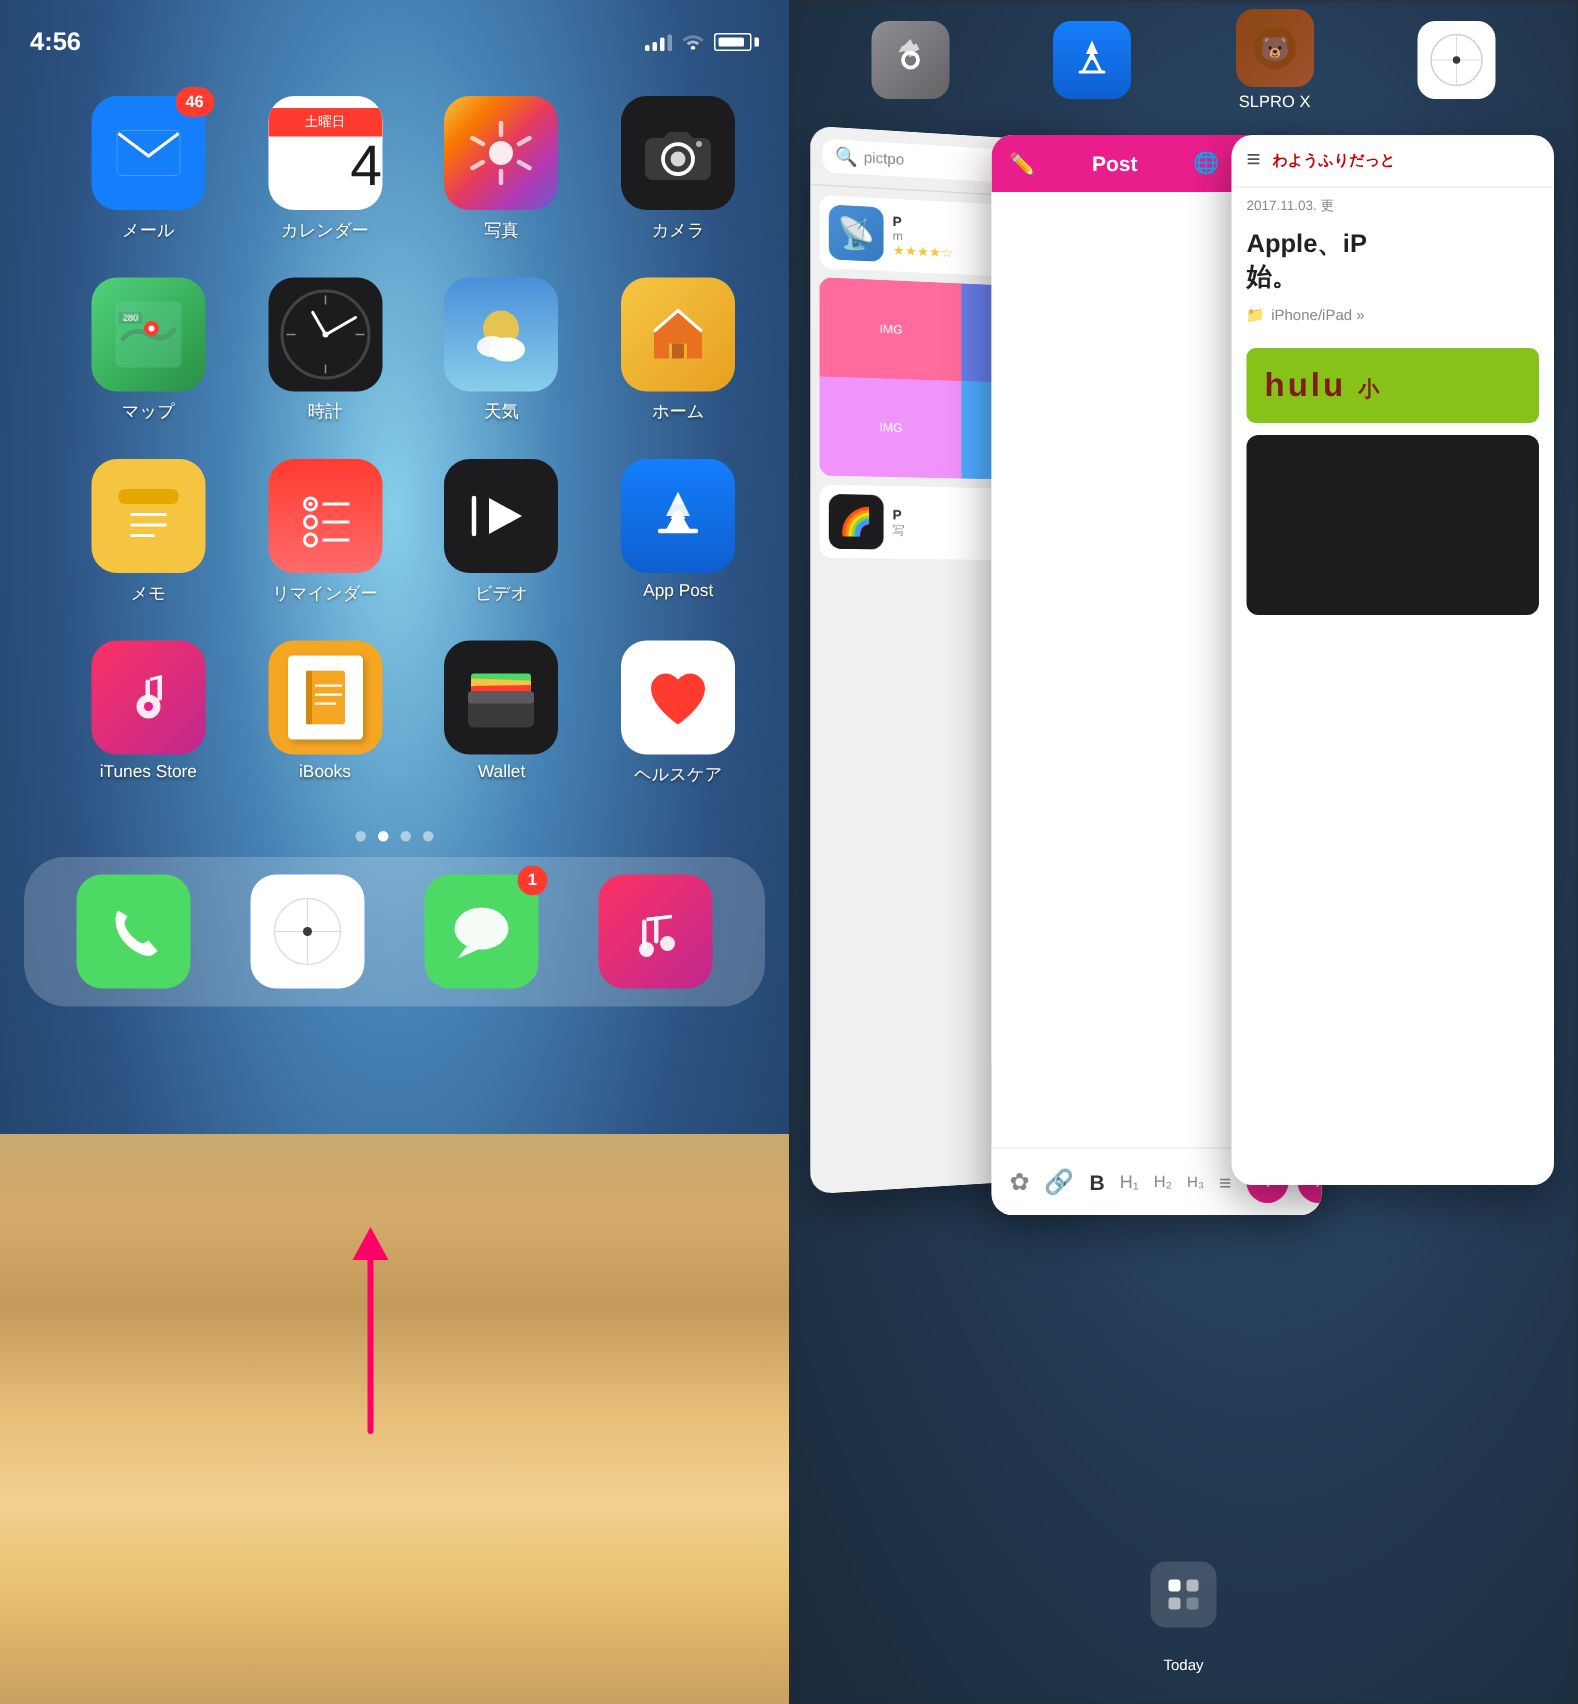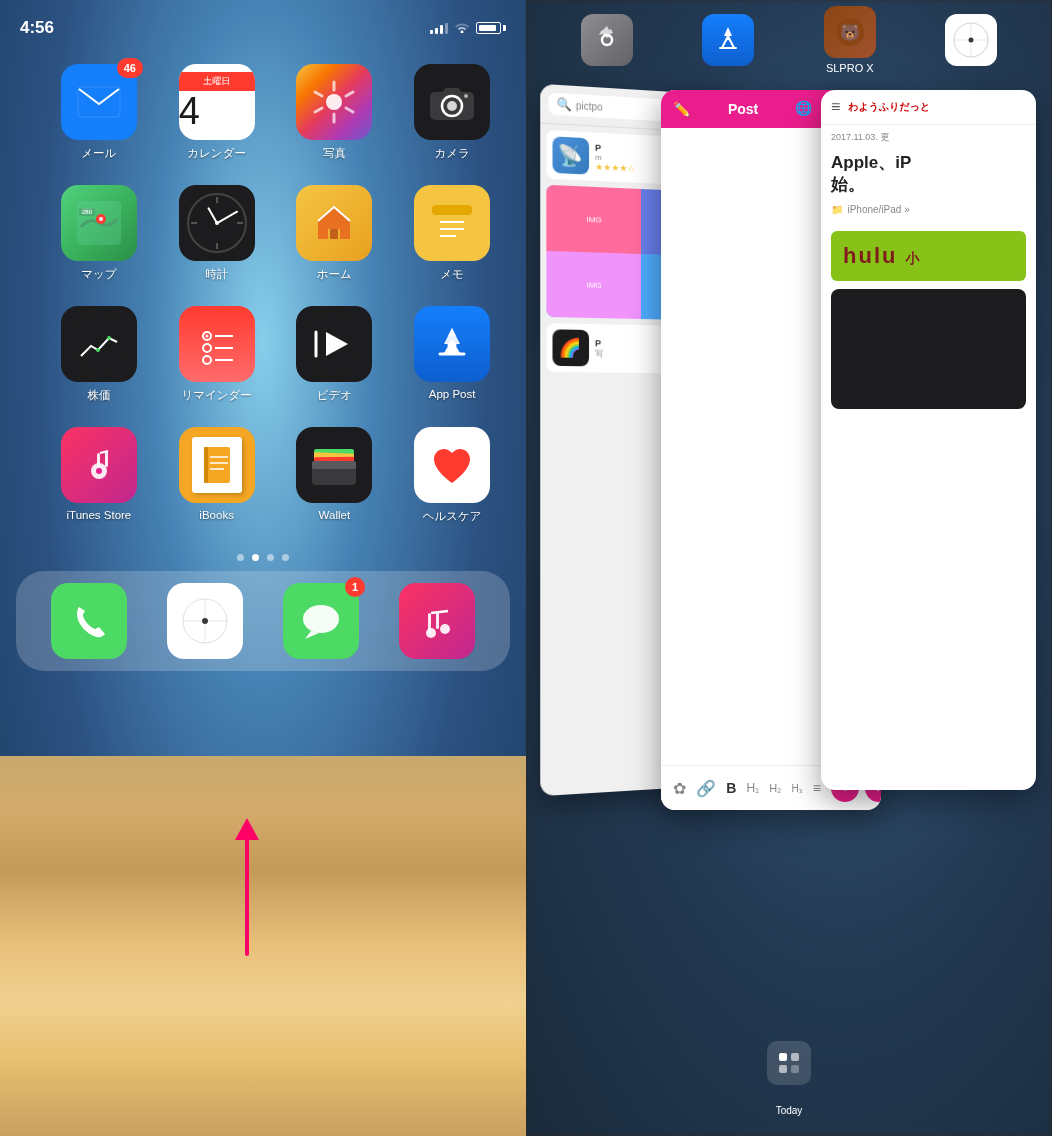--- a/index.html
+++ b/index.html
@@ -487,21 +487,21 @@
     .switcher-bottom-label {
       font-size: 10px;
       color: white;
     }
 
     
     .cal-icon {
       background: white;
       display: flex;
       flex-direction: column;
-      align-items: flex-start;
+      align-items: flex-end;
       overflow: hidden;
     }
 
     .cal-top {
       background: #ff3b30;
       width: 100%;
       text-align: center;
       color: white;
       font-size: 10px;
       padding: 2px 0;
@@ -692,20 +692,30 @@
 
           <div style="position:absolute;top:2px;left:50%;transform:translateX(-50%);width:1px;height:6px;background:rgba(255,255,255,0.5);"></div>
           <div style="position:absolute;bottom:2px;left:50%;transform:translateX(-50%);width:1px;height:6px;background:rgba(255,255,255,0.5);"></div>
           <div style="position:absolute;left:2px;top:50%;transform:translateY(-50%);width:6px;height:1px;background:rgba(255,255,255,0.5);"></div>
           <div style="position:absolute;right:2px;top:50%;transform:translateY(-50%);width:6px;height:1px;background:rgba(255,255,255,0.5);"></div>
         </div>
       </div>
       <span class="app-label">時計</span>
     </div>
 
+    <div class="app-item">
+      <div class="app-icon icon-weather">
+        <svg width="52" height="52" viewBox="0 0 52 52" fill="none">
+          <circle cx="26" cy="22" r="12" fill="#f5c542" opacity="0.9"></circle>
+          <ellipse cx="20" cy="34" rx="10" ry="7" fill="white" opacity="0.9"></ellipse>
+          <ellipse cx="30" cy="36" rx="12" ry="8" fill="white"></ellipse>
+        </svg>
+      </div>
+      <span class="app-label">天気</span>
+    </div>
 
     <div class="app-item">
       <div class="app-icon icon-home">
         <svg width="48" height="48" viewBox="0 0 48 48" fill="none">
           <path d="M8 22L24 8L40 22V40H30V30H18V40H8V22Z" fill="#e87020"></path>
           <path d="M8 22L24 8L40 22" stroke="white" stroke-width="2" fill="none"></path>
           <rect x="20" y="30" width="8" height="10" rx="1" fill="#c0601a"></rect>
         </svg>
       </div>
       <span class="app-label">ホーム</span>
@@ -717,31 +727,20 @@
           <rect x="6" y="8" width="40" height="38" rx="4" fill="#f5c542"></rect>
           <rect x="6" y="8" width="40" height="10" rx="4" fill="#e5a800"></rect>
           <line x1="14" y1="25" x2="38" y2="25" stroke="white" stroke-width="2"></line>
           <line x1="14" y1="32" x2="38" y2="32" stroke="white" stroke-width="2"></line>
           <line x1="14" y1="39" x2="30" y2="39" stroke="white" stroke-width="2"></line>
         </svg>
       </div>
       <span class="app-label">メモ</span>
     </div>
 
-    <div class="app-item">
-      <div class="app-icon icon-stocks">
-        <svg width="52" height="52" viewBox="0 0 52 52" fill="none">
-          <rect width="52" height="52" rx="17" fill="#1c1c1e"></rect>
-          <polyline points="8,38 18,28 25,32 36,20 44,24" stroke="white" stroke-width="2" fill="none"></polyline>
-          <circle cx="25" cy="32" r="2" fill="#4cd964"></circle>
-          <circle cx="36" cy="20" r="2" fill="#4cd964"></circle>
-        </svg>
-      </div>
-      <span class="app-label">株価</span>
-    </div>
 
     <div class="app-item">
       <div class="app-icon" style="background:linear-gradient(to bottom, #ff3b30, #ff6b6b);">
         <svg width="48" height="48" viewBox="0 0 48 48" fill="none">
           <circle cx="14" cy="16" r="4" stroke="white" stroke-width="2" fill="none"></circle>
           <circle cx="14" cy="16" r="1.5" fill="white"></circle>
           <line x1="22" y1="16" x2="40" y2="16" stroke="white" stroke-width="2"></line>
           <circle cx="14" cy="28" r="4" stroke="white" stroke-width="2" fill="none"></circle>
           <line x1="22" y1="28" x2="40" y2="28" stroke="white" stroke-width="2"></line>
           <circle cx="14" cy="40" r="4" stroke="white" stroke-width="2" fill="none"></circle>

